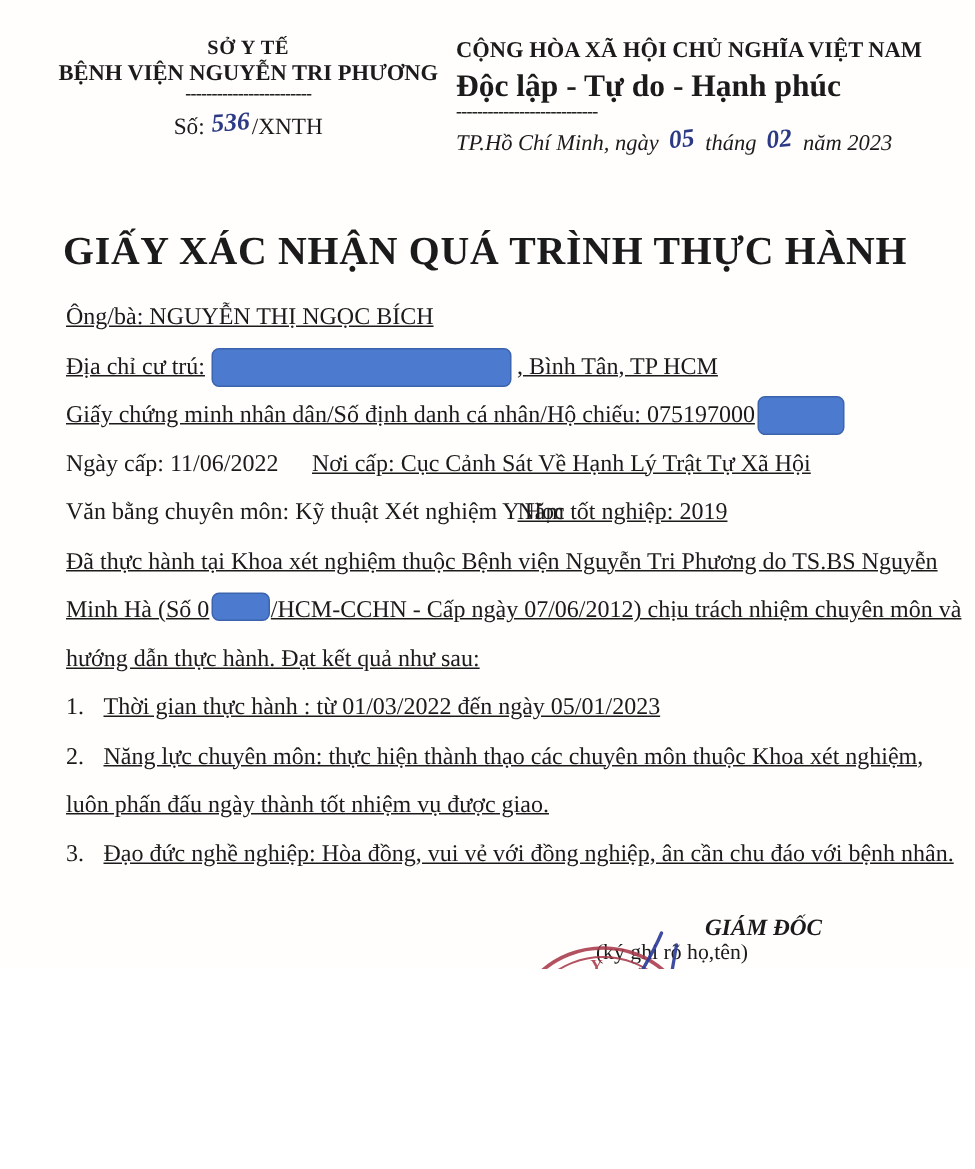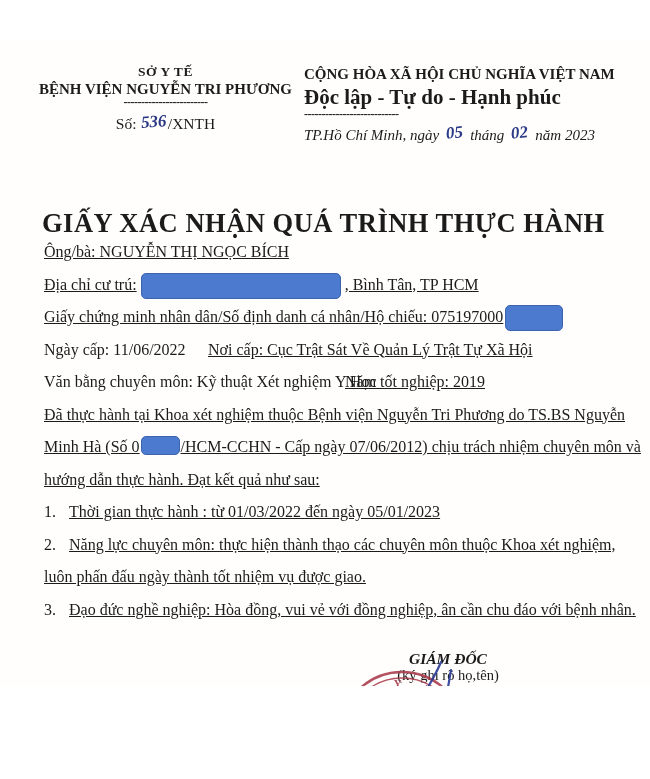--- a/index.html
+++ b/index.html
@@ -1,48 +1,47 @@
 <!DOCTYPE html>
 <html><head>
 <meta charset="utf-8">
 <style>
   html,body { margin:0; padding:0; background:#ffffff; }
   .page {
     position:relative; width:650px; height:646px; overflow:hidden;
     background:#fffefd; color:#1b1b1b;
     font-family:"Liberation Serif", serif;
-    margin-top:40px;
   }
   
   .hdr-left { position:absolute; left:28px; top:24px; width:275px; text-align:center; }
   .hdr-right { position:absolute; left:304px; top:26px; width:330px; text-align:left; }
   .hdr-agency { font-size:13.5px; font-weight:bold; letter-spacing:.5px; }
   .hdr-org   { font-size:15px; font-weight:bold; margin-top:1px; white-space:nowrap; }
   .hdr-motto1{ font-size:15px; font-weight:bold; white-space:nowrap; }
   .hdr-motto2{ font-size:21px; font-weight:bold; margin-top:2px; }
   .hdr-divider { font-weight:bold; font-size:12px; line-height:9px; letter-spacing:-.5px; color:#222; }
   .so-line { font-size:15.5px; margin-top:7px; }
   .date-line { font-size:15px; font-style:italic; margin-top:6px; white-space:nowrap; }
   .hand { font-style:italic; color:#2c3a86; font-size:17px; display:inline-block; transform:rotate(-6deg); position:relative; top:-2px; margin:0 7px; font-weight:bold;}
   .hand-so { margin:0 1px; transform:rotate(-4deg); }
   
-  .title { position:absolute; left:42px; top:168px; font-size:26.5px; font-weight:bold; letter-spacing:.5px; white-space:nowrap; }
+  .title { position:absolute; left:42px; top:152px; font-size:26.5px; font-weight:bold; letter-spacing:.5px; white-space:nowrap; }
   
   .body { position:absolute; left:44px; top:196px; width:600px; }
   .bl { height:32.5px; line-height:32.5px; white-space:nowrap; font-size:16px;text-decoration:underline; }
   .col-a { display:inline-block; width:164px; }
   .col-b { display:inline-block; width:301px; }
   .num { display:inline-block; width:25px; }
   .redact { display:inline-block; background:#4b7ace; border:1px solid #3c64ad; border-radius:5px; vertical-align:middle; }
   .redact-addr { width:198px; height:24px; margin:0 4px; }
   .redact-id   { width:56px; height:24px; margin-left:2px; }
   .redact-cchn { width:37px; height:17px; vertical-align:-3px; margin:0 1px; }
   
   .sign-block { position:absolute; left:330px; top:604px; width:320px; height:175px; }
-  .sign-role { position:absolute; left:18px; top:6px; width:200px; text-align:center;
+  .sign-role { position:absolute; left:18px; top:6px; width:200px; text-align:right;
                font-weight:bold; font-style:italic; font-size:15.5px; }
   .sign-note { position:absolute; left:18px; top:23px; width:200px; text-align:center; font-size:14.5px; }
   .sign-name { position:absolute; left:24px; top:104px; width:210px; text-align:center;
                font-weight:bold; font-size:19px; letter-spacing:1.5px; color:#000000; white-space:nowrap; }
   .sign-svg { position:absolute; left:0; top:0; pointer-events:none; }
 </style>
 </head>
 <body>
 
 <div class="page">
@@ -60,21 +59,21 @@
     <div class="hdr-divider">---------------------------</div>
     <div class="date-line"><span>TP.Hồ Chí Minh, ngày</span><span class="hand">05</span><span>tháng</span><span class="hand">02</span><span>năm 2023</span></div>
   </div>
 
   <div class="title">GIẤY XÁC NHẬN QUÁ TRÌNH THỰC HÀNH</div>
 
   <div class="body">
     <div class="bl">Ông/bà: NGUYỄN THỊ NGỌC BÍCH</div>
     <div class="bl"><span>Địa chỉ cư trú:</span><span class="redact redact-addr"></span><span>, Bình Tân, TP HCM</span></div>
     <div class="bl"><span>Giấy chứng minh nhân dân/Số định danh cá nhân/Hộ chiếu: 075197000</span><span class="redact redact-id"></span></div>
-    <div class="bl"><span class="col-a">Ngày cấp: 11/06/2022</span><span>Nơi cấp: Cục Trật Sát Về Quản Lý Trật Tự Xã Hội</span></div>
+    <div class="bl"><span class="col-a">Ngày cấp: 11/06/2022</span><span>Nơi cấp: Cục Cảnh Sát Về Hạnh Lý Trật Tự Xã Hội</span></div>
     <div class="bl"><span class="col-b">Văn bằng chuyên môn: Kỹ thuật Xét nghiệm Y Học</span><span>Năm tốt nghiệp: 2019</span></div>
     <div class="bl">Đã thực hành tại Khoa xét nghiệm thuộc Bệnh viện Nguyễn Tri Phương do TS.BS Nguyễn</div>
     <div class="bl"><span>Minh Hà (Số 0</span><span class="redact redact-cchn"></span><span>/HCM-CCHN - Cấp ngày 07/06/2012) chịu trách nhiệm chuyên môn và</span></div>
     <div class="bl">hướng dẫn thực hành. Đạt kết quả như sau:</div>
     <div class="bl"><span class="num">1.</span><span>Thời gian thực hành : từ 01/03/2022 đến ngày 05/01/2023</span></div>
     <div class="bl"><span class="num">2.</span><span>Năng lực chuyên môn: thực hiện thành thạo các chuyên môn thuộc Khoa xét nghiệm,</span></div>
     <div class="bl">luôn phấn đấu ngày thành tốt nhiệm vụ được giao.</div>
     <div class="bl"><span class="num">3.</span><span>Đạo đức nghề nghiệp: Hòa đồng, vui vẻ với đồng nghiệp, ân cần chu đáo với bệnh nhân.</span></div>
   </div>
 

